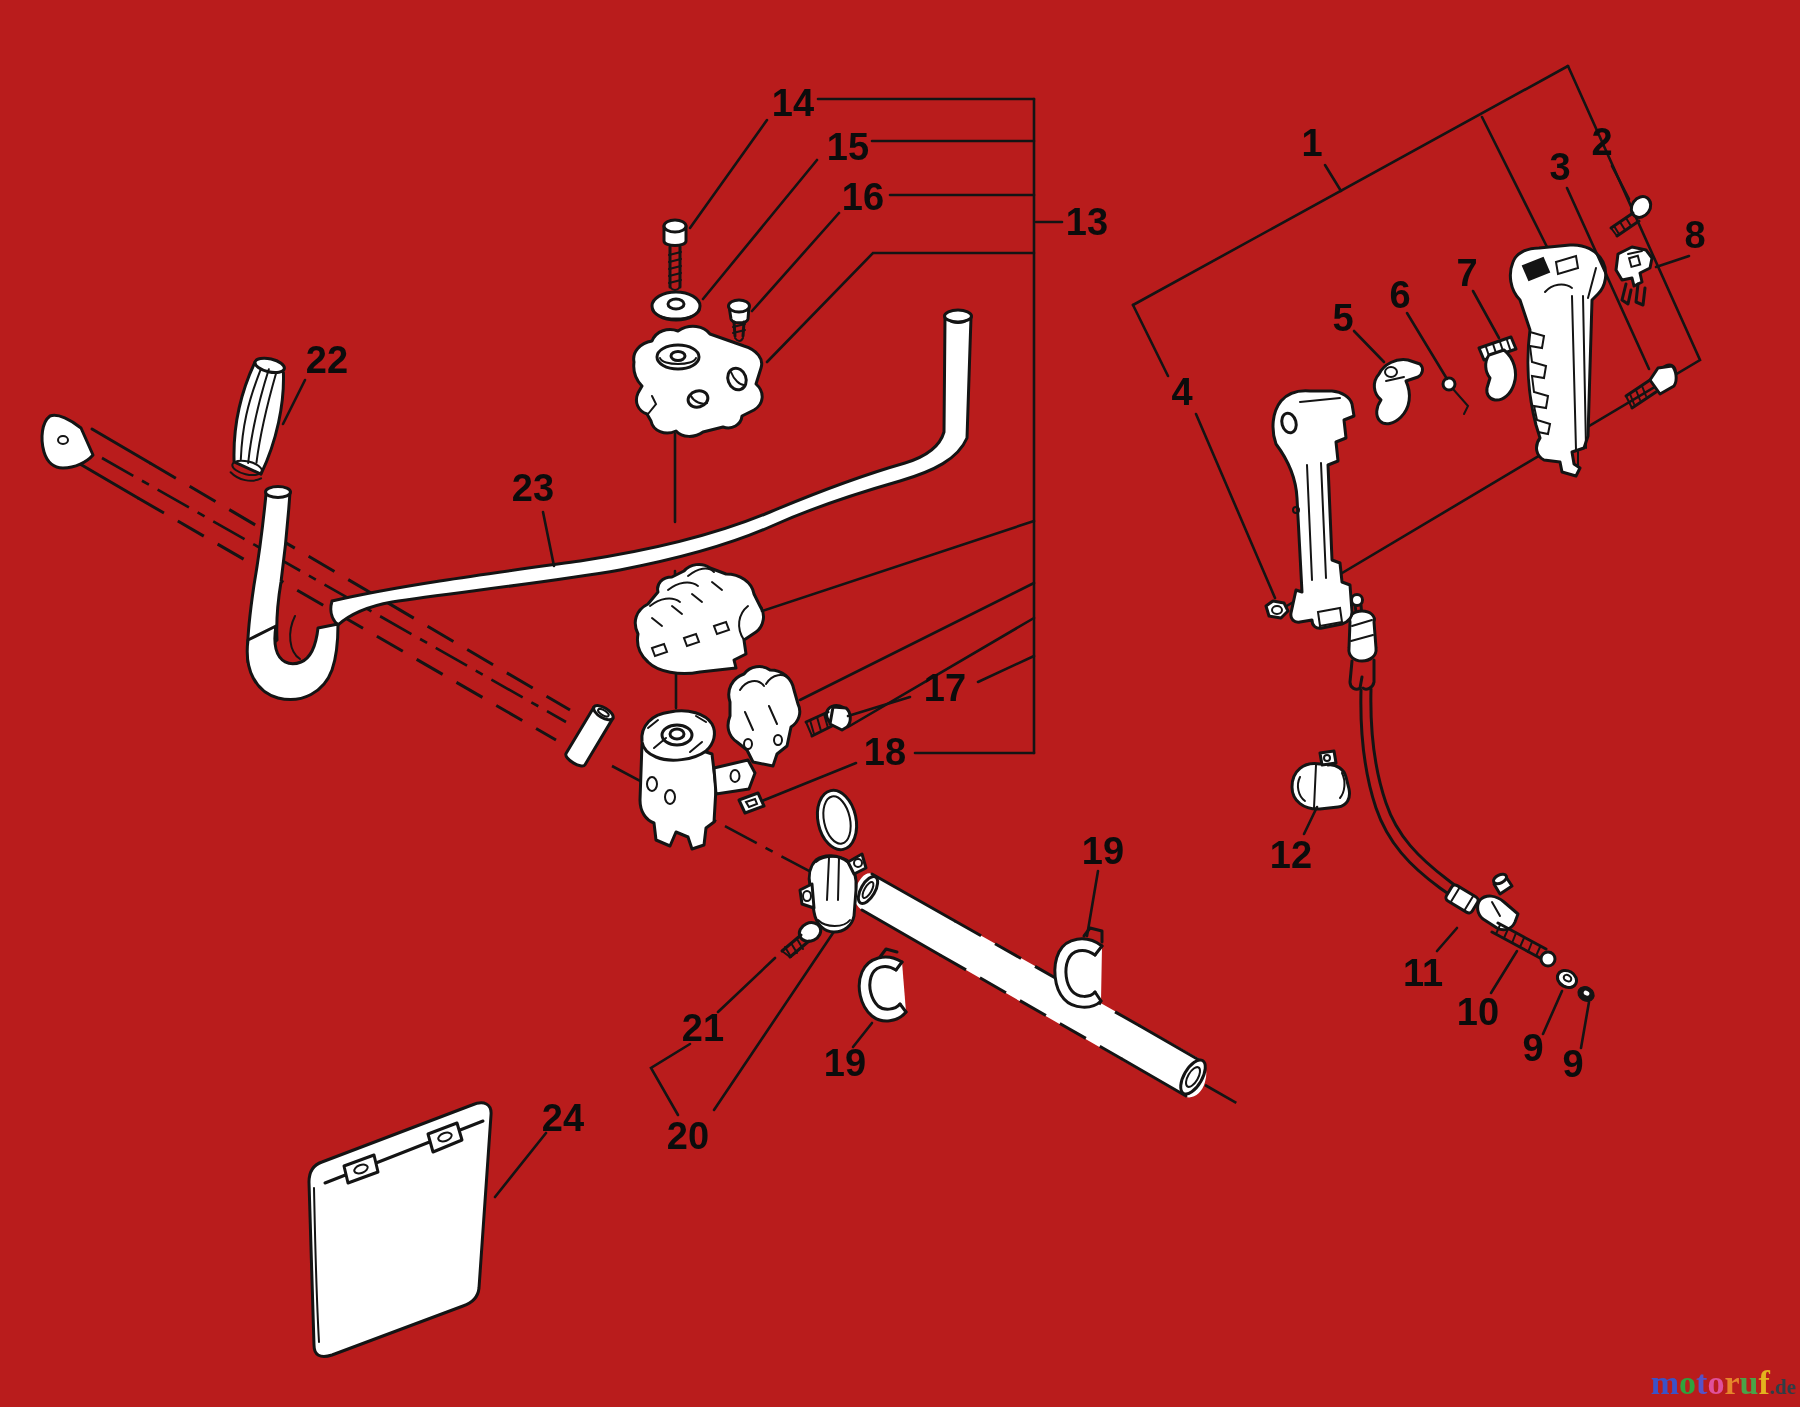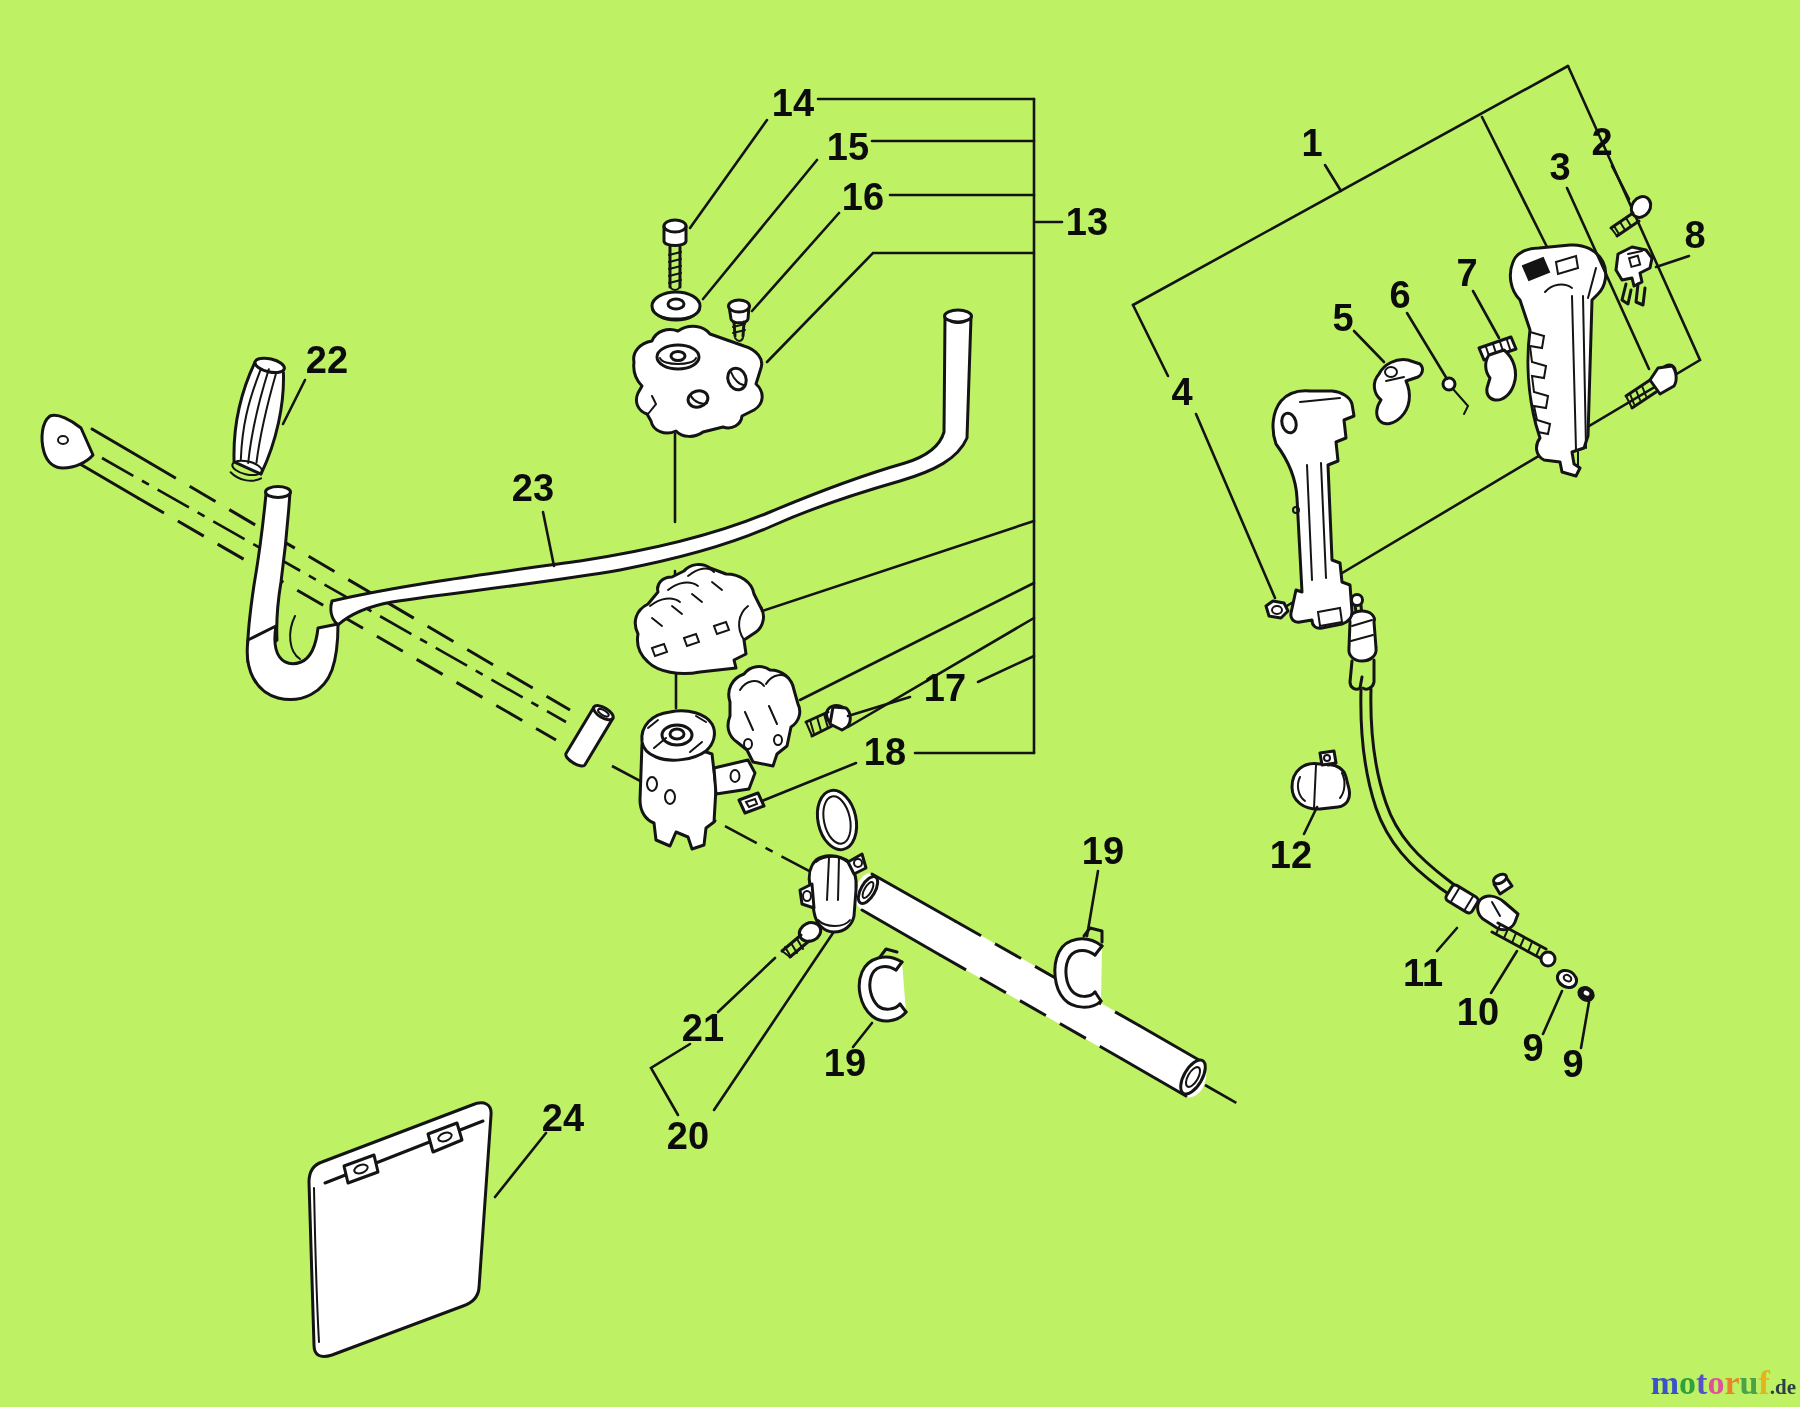--- a/index.html
+++ b/index.html
@@ -1,16 +1,16 @@
 <!DOCTYPE html>
 <html><head>
 <meta charset="utf-8">
 <style>
   html,body{margin:0;padding:0;background:#fff;}
-  .stage{position:relative;width:1800px;height:1407px;background:#bef264;overflow:hidden;}
+  .stage{position:relative;width:1800px;height:1407px;background:#b91c1c;overflow:hidden;}
   svg{display:block}
   .part{fill:#fff;stroke:#141414;stroke-width:3;stroke-linejoin:round;stroke-linecap:round;}
   .line{fill:none;stroke:#141414;stroke-width:3;stroke-linejoin:round;stroke-linecap:round;}
   .thin{fill:none;stroke:#141414;stroke-width:2;stroke-linecap:round;}
   .dashed{fill:none;stroke:#141414;stroke-width:3;stroke-dasharray:30 16;stroke-linecap:butt;}
   .dashdot{fill:none;stroke:#141414;stroke-width:2.6;stroke-dasharray:36 10 8 10;stroke-linecap:butt;}
   .leader{fill:none;stroke:#141414;stroke-width:2.6;stroke-linecap:round;}
   .callout{font:700 38px "Liberation Sans",sans-serif;fill:#0c0c0c;text-anchor:middle;dominant-baseline:central;}
   .dark{fill:#141414;stroke:#141414;stroke-width:2;}
   .logo{font:700 34px "Liberation Serif",serif;letter-spacing:0px;}

